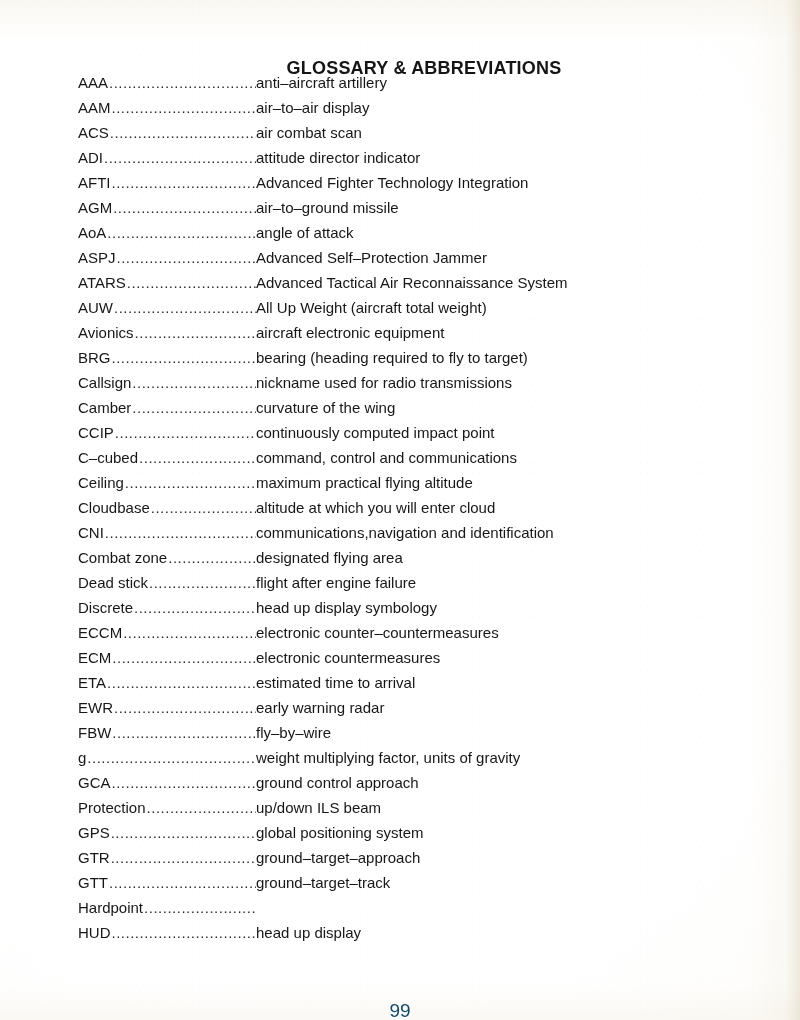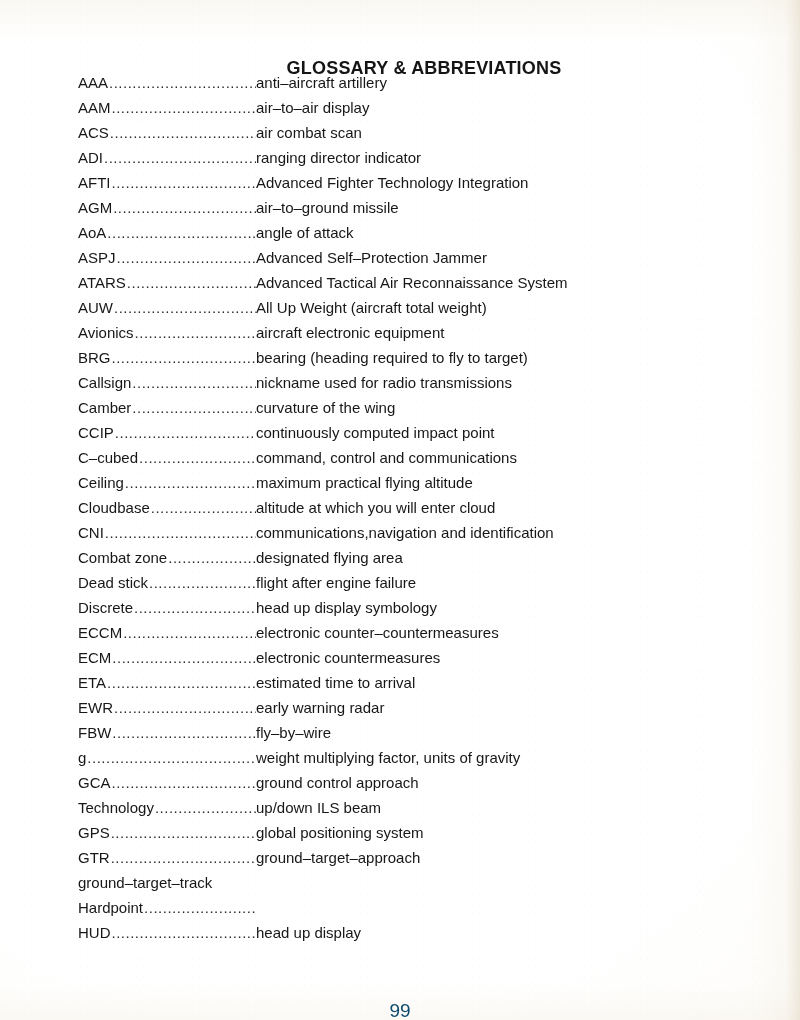--- a/index.html
+++ b/index.html
@@ -149,21 +149,21 @@
           <span class="term">ACS</span>
           <span class="leader"></span>
         </div>
         <span class="definition">air combat scan</span>
       </div>
       <div class="entry">
         <div class="lead-col">
           <span class="term">ADI</span>
           <span class="leader"></span>
         </div>
-        <span class="definition">ranging director indicator</span>
+        <span class="definition">attitude director indicator</span>
       </div>
       <div class="entry">
         <div class="lead-col">
           <span class="term">AFTI</span>
           <span class="leader"></span>
         </div>
         <span class="definition">Advanced Fighter Technology Integration</span>
       </div>
       <div class="entry">
         <div class="lead-col">
@@ -328,40 +328,44 @@
       </div>
       <div class="entry">
         <div class="lead-col">
           <span class="term">GCA</span>
           <span class="leader"></span>
         </div>
         <span class="definition">ground control approach</span>
       </div>
       <div class="entry">
         <div class="lead-col">
-          <span class="term">Technology</span>
+          <span class="term">Protection</span>
           <span class="leader"></span>
         </div>
         <span class="definition">up/down ILS beam</span>
       </div>
       <div class="entry">
         <div class="lead-col">
           <span class="term">GPS</span>
           <span class="leader"></span>
         </div>
         <span class="definition">global positioning system</span>
       </div>
       <div class="entry">
         <div class="lead-col">
           <span class="term">GTR</span>
           <span class="leader"></span>
         </div>
         <span class="definition">ground–target–approach</span>
       </div>
       <div class="entry">
+        <div class="lead-col">
+          <span class="term">GTT</span>
+          <span class="leader"></span>
+        </div>
         <span class="definition">ground–target–track</span>
       </div>
       <div class="entry">
         <div class="lead-col">
           <span class="term">Hardpoint</span>
           <span class="leader"></span>
         </div>
       </div>
       <div class="entry">
         <div class="lead-col">

